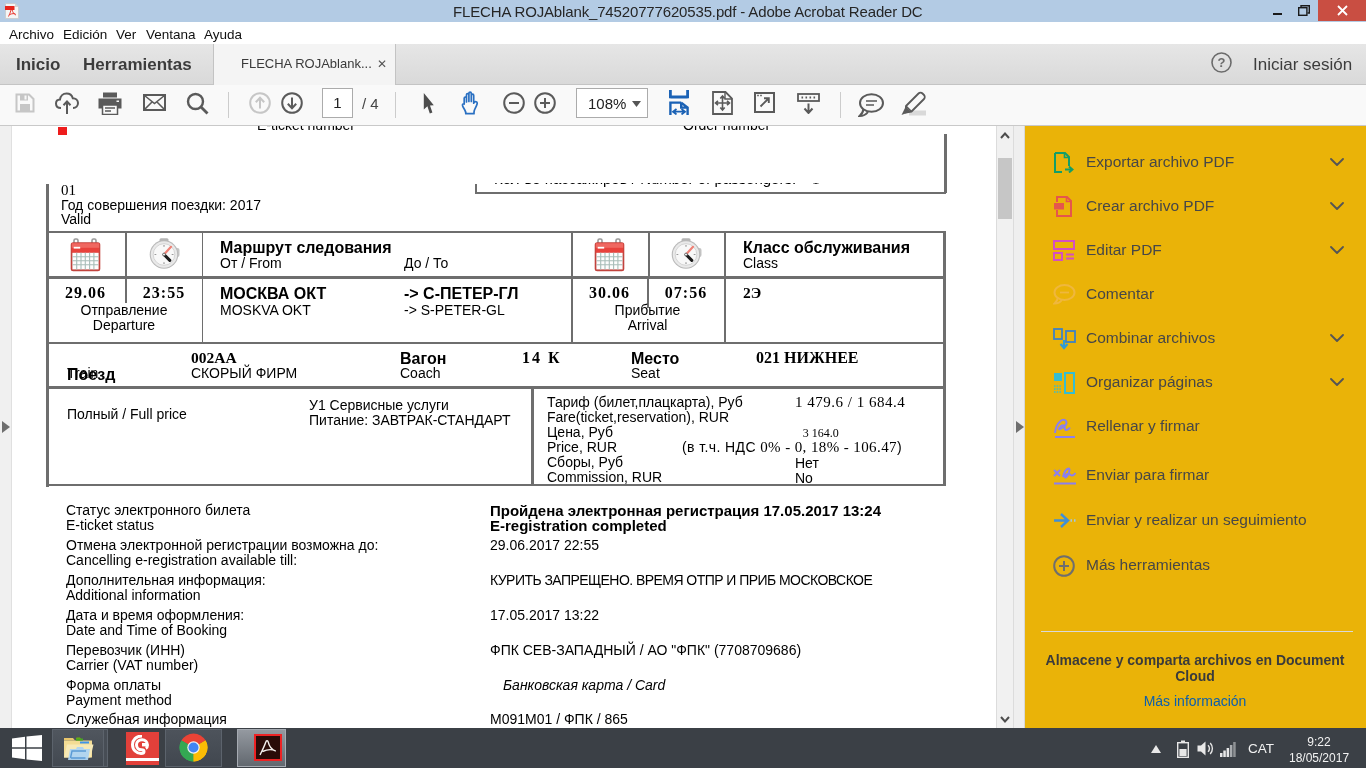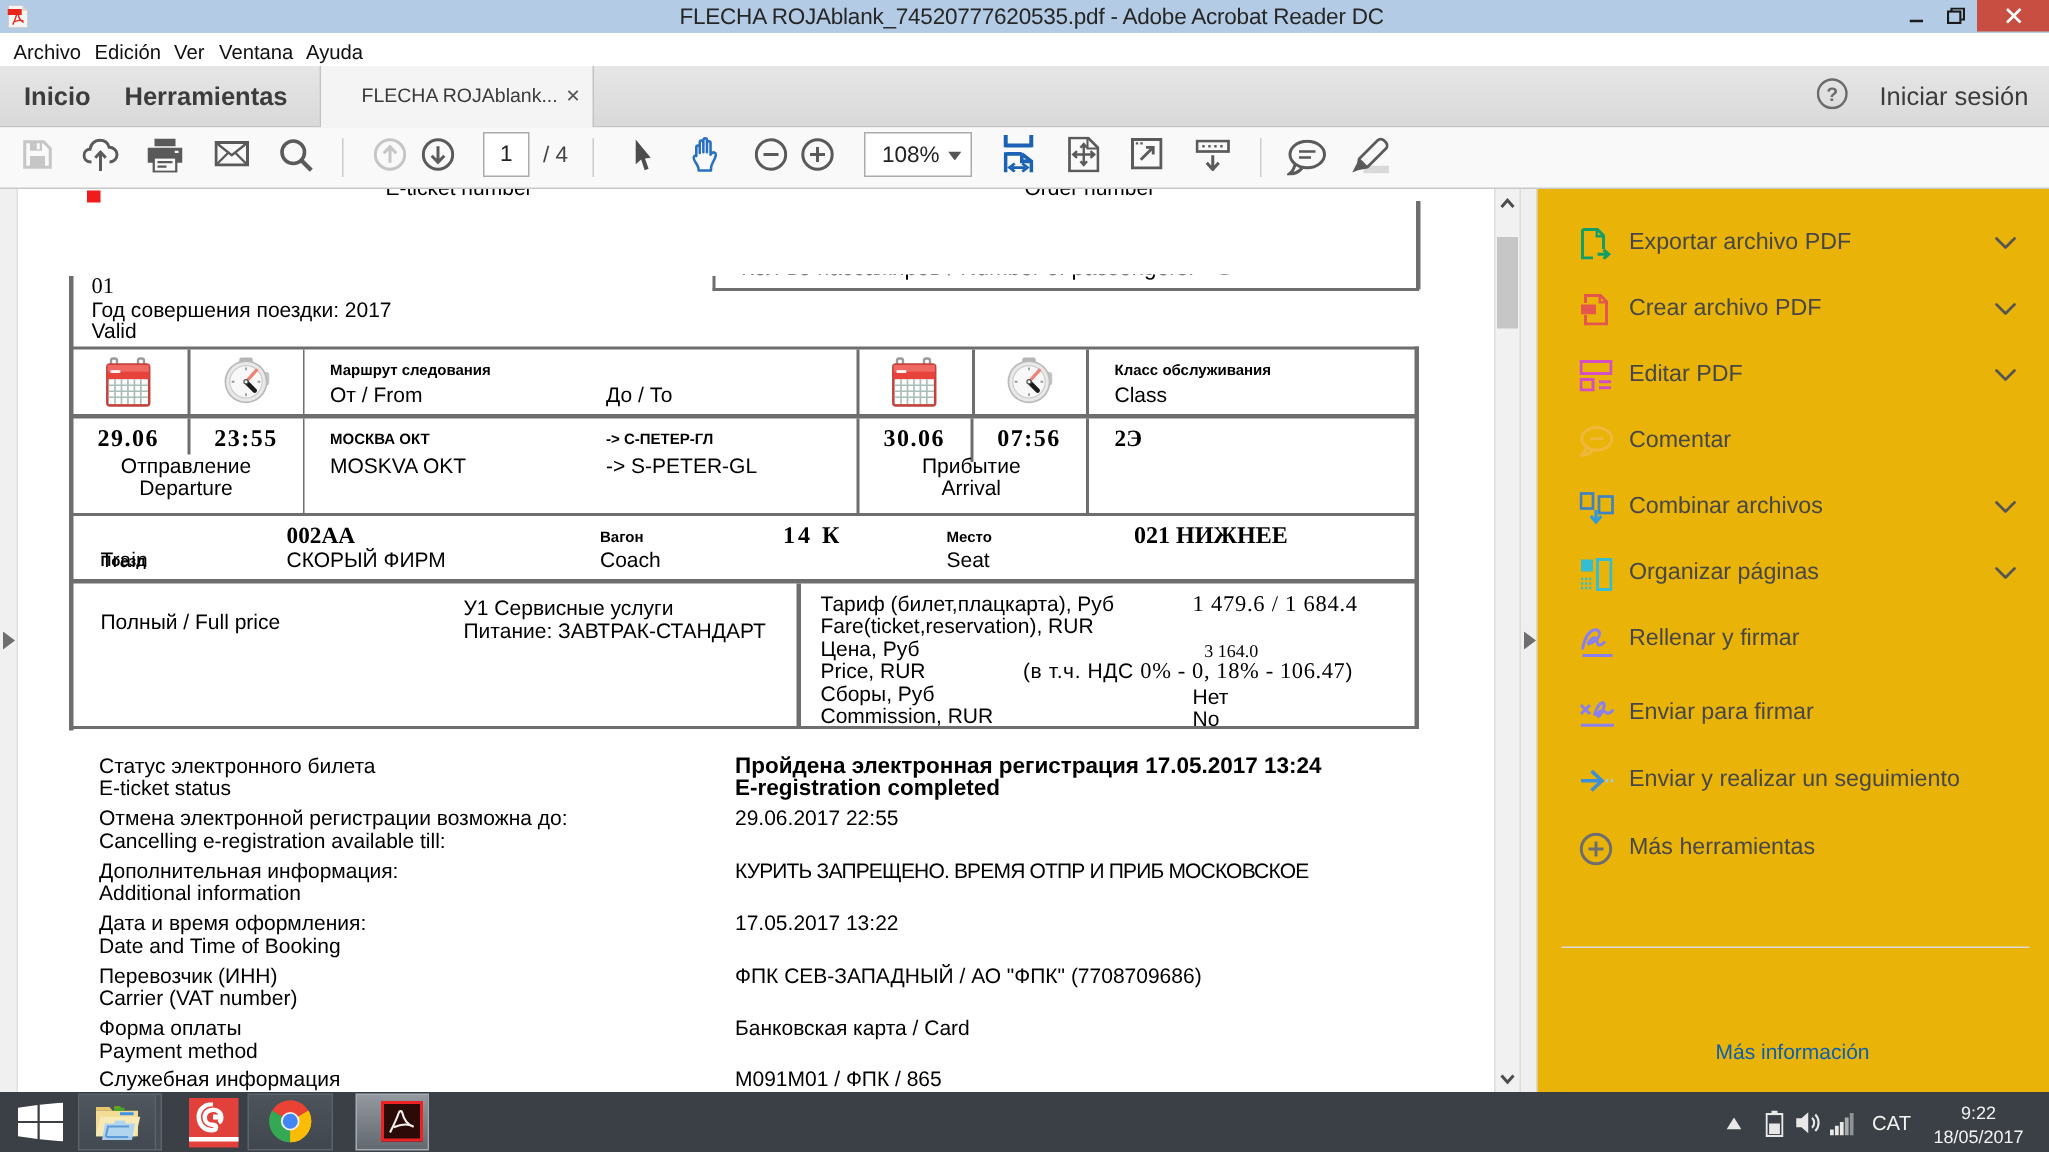--- a/index.html
+++ b/index.html
@@ -27,21 +27,21 @@
   #sbthumb { position:absolute; left:998px; top:158px; width:14px; height:61px; background:#c6c6c6; }
   #rightstrip { position:absolute; left:1014px; top:126px; width:11px; height:602px; background:#efefef; border-right:1px solid #d8d8d8; }
   
   #toolspanel { position:absolute; left:1025px; top:126px; width:341px; height:602px; background:#eab308; }
   .toollbl { position:absolute; left:61px; top:0px; font-size:15.5px; color:#474747; white-space:nowrap; }
   .chev    { position:absolute; left:305px; top:5px; }
   
   #taskbar { position:absolute; left:0; top:728px; width:1366px; height:40px; background:#3b4046; }
   
   .pdftxt { position:absolute; font-size:14px; color:#000; white-space:nowrap; line-height:15px; }
-  .b { font-weight:bold; font-size:10px; }
+  .b { font-weight:bold; font-size:16px; }
   .ser { font-family:"Liberation Serif", serif; }
   .brd { position:absolute; background:#6e6e6e; }
 </style>
 </head>
 <body>
 <div id="app">
   <svg width="0" height="0" style="position:absolute;">
     <defs>
       <g id="calico">
         <rect x="4" y="1" width="4" height="6" rx="1.5" fill="none" stroke="#9a9a9a" stroke-width="1.6"></rect>
@@ -162,21 +162,21 @@
     <div class="pdftxt b" style="left:490px; top:503px; line-height:15.4px; font-size:15px;">Пройдена электронная регистрация 17.05.2017 13:24<br>E-registration completed</div>
     <div class="pdftxt" style="left:66px; top:538px; line-height:15.4px;">Отмена электронной регистрации возможна до:<br>Cancelling e-registration available till:</div>
     <div class="pdftxt" style="left:490px; top:538px;">29.06.2017 22:55</div>
     <div class="pdftxt" style="left:66px; top:573px; line-height:15.4px;">Дополнительная информация:<br>Additional information</div>
     <div class="pdftxt" style="left:490px; top:573px; letter-spacing:-0.55px;">КУРИТЬ ЗАПРЕЩЕНО. ВРЕМЯ ОТПР И ПРИБ МОСКОВСКОЕ</div>
     <div class="pdftxt" style="left:66px; top:608px; line-height:15.4px;">Дата и время оформления:<br>Date and Time of Booking</div>
     <div class="pdftxt" style="left:490px; top:608px;">17.05.2017 13:22</div>
     <div class="pdftxt" style="left:66px; top:643px; line-height:15.4px;">Перевозчик (ИНН)<br>Carrier (VAT number)</div>
     <div class="pdftxt" style="left:490px; top:643px;">ФПК СЕВ-ЗАПАДНЫЙ / АО "ФПК" (7708709686)</div>
     <div class="pdftxt" style="left:66px; top:678px; line-height:15.4px;">Форма оплаты<br>Payment method</div>
-    <div class="pdftxt" style="left:490px; top:678px;">Банковская карта / Card</div>
+    <div class="pdftxt" style="left:503px; top:678px;font-style:italic;">Банковская карта / Card</div>
     <div class="pdftxt" style="left:66px; top:712px;">Служебная информация</div>
     <div class="pdftxt" style="left:490px; top:712px;">М091М01 / ФПК / 865</div>
   </div>
 
   <div id="titlebar">
     <svg class="abs" style="left:5px; top:3px;" width="14" height="16" viewBox="0 0 14 16">
       <path d="M0.5 0.5 H10 L13.5 4 V15.5 H0.5 Z" fill="#f5f5f5" stroke="#c9c9c9" stroke-width="0.8"></path>
       <path d="M10 0.5 V4 H13.5 Z" fill="#d2d2d2"></path>
       <rect x="0" y="3" width="9.5" height="4" fill="#e8261c"></rect>
       <path d="M3.5 13.5 C4.5 11.5 5.5 9 6 7 C6.2 6.3 7 6.2 7.2 7 C7.6 9 8.8 11 10.8 12 M4.8 11.5 C7 10.5 9.5 10.3 10.6 11.2" fill="none" stroke="#e8261c" stroke-width="0.9"></path>
@@ -425,20 +425,21 @@
     </svg>
     <div class="toollbl" style="left:61px; top:385px;">Enviar y realizar un seguimiento</div>
 
     <svg class="abs" style="left:28px; top:429px;" width="22" height="22" viewBox="0 0 22 22">
       <circle cx="11" cy="11" r="9.8" fill="none" stroke="#6e6e6e" stroke-width="2"></circle>
       <path d="M11 6 V16 M6 11 H16" stroke="#6e6e6e" stroke-width="2"></path>
     </svg>
     <div class="toollbl" style="left:61px; top:430px;">Más herramientas</div>
 
     <div class="abs" style="left:16px; top:505px; width:312px; height:1px; background:#d9d9d9;"></div>
+    <div class="abs" style="left:20px; top:526px; width:300px; font-size:14px; font-weight:bold; color:#3b3b3b; text-align:center; line-height:16px;">Almacene y comparta archivos en Document Cloud</div>
     <div class="abs" style="left:20px; top:567px; width:300px; font-size:14px; color:#0c5fae; text-align:center;">Más información</div>
   </div>
 
   <div id="taskbar">
 
     <svg class="abs" style="left:12px; top:7px;" width="30" height="26" viewBox="0 0 30 26">
       <path d="M0 3.5 L13 1.7 V12.3 L0 12.3 Z M14.5 1.5 L30 0 V12.3 L14.5 12.3 Z M0 13.7 L13 13.7 V24.3 L0 22.5 Z M14.5 13.7 L30 13.7 V26 L14.5 24.5 Z" fill="#ffffff"></path>
     </svg>
 
     <div class="abs" style="left:52px; top:1px; width:52px; height:38px; background:linear-gradient(#50565e,#434951); border:1px solid #5c636c;"></div>

